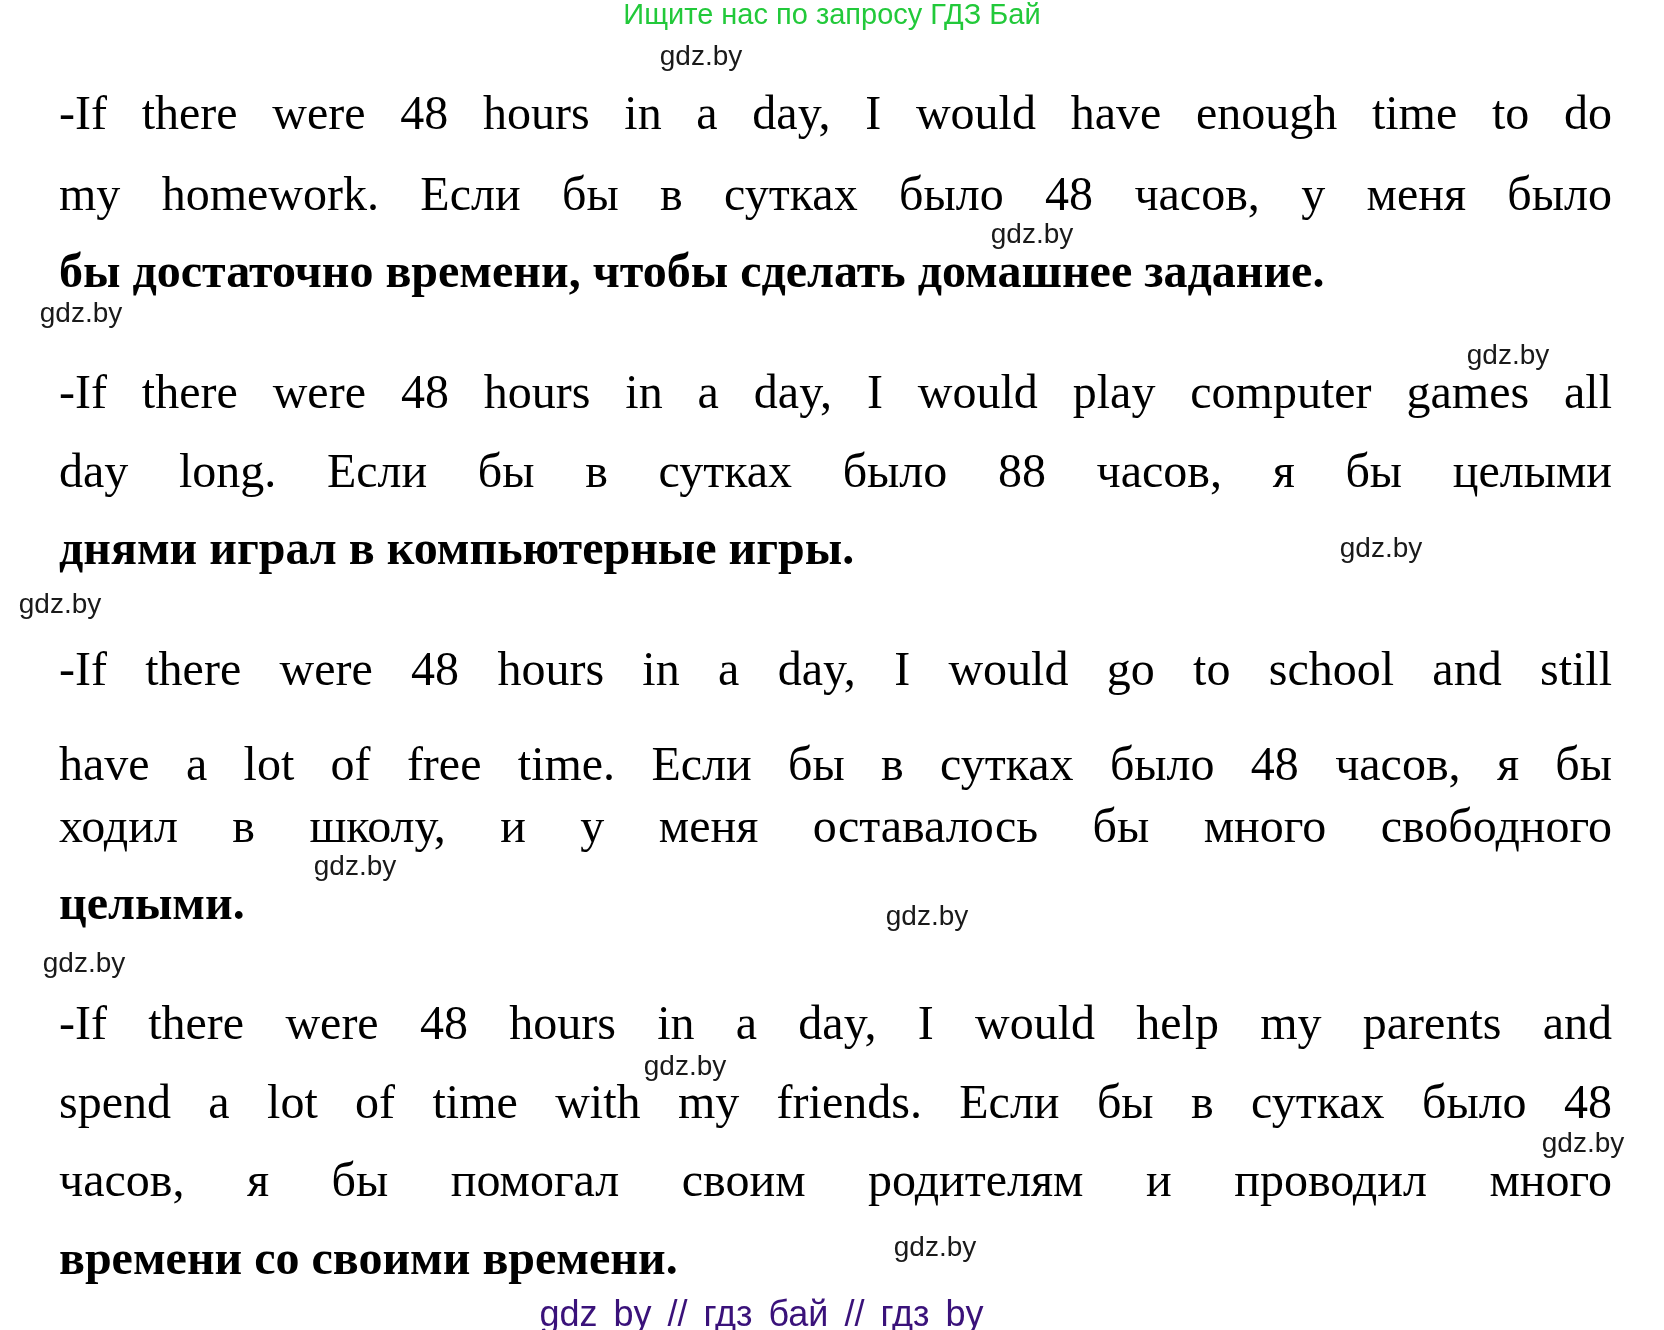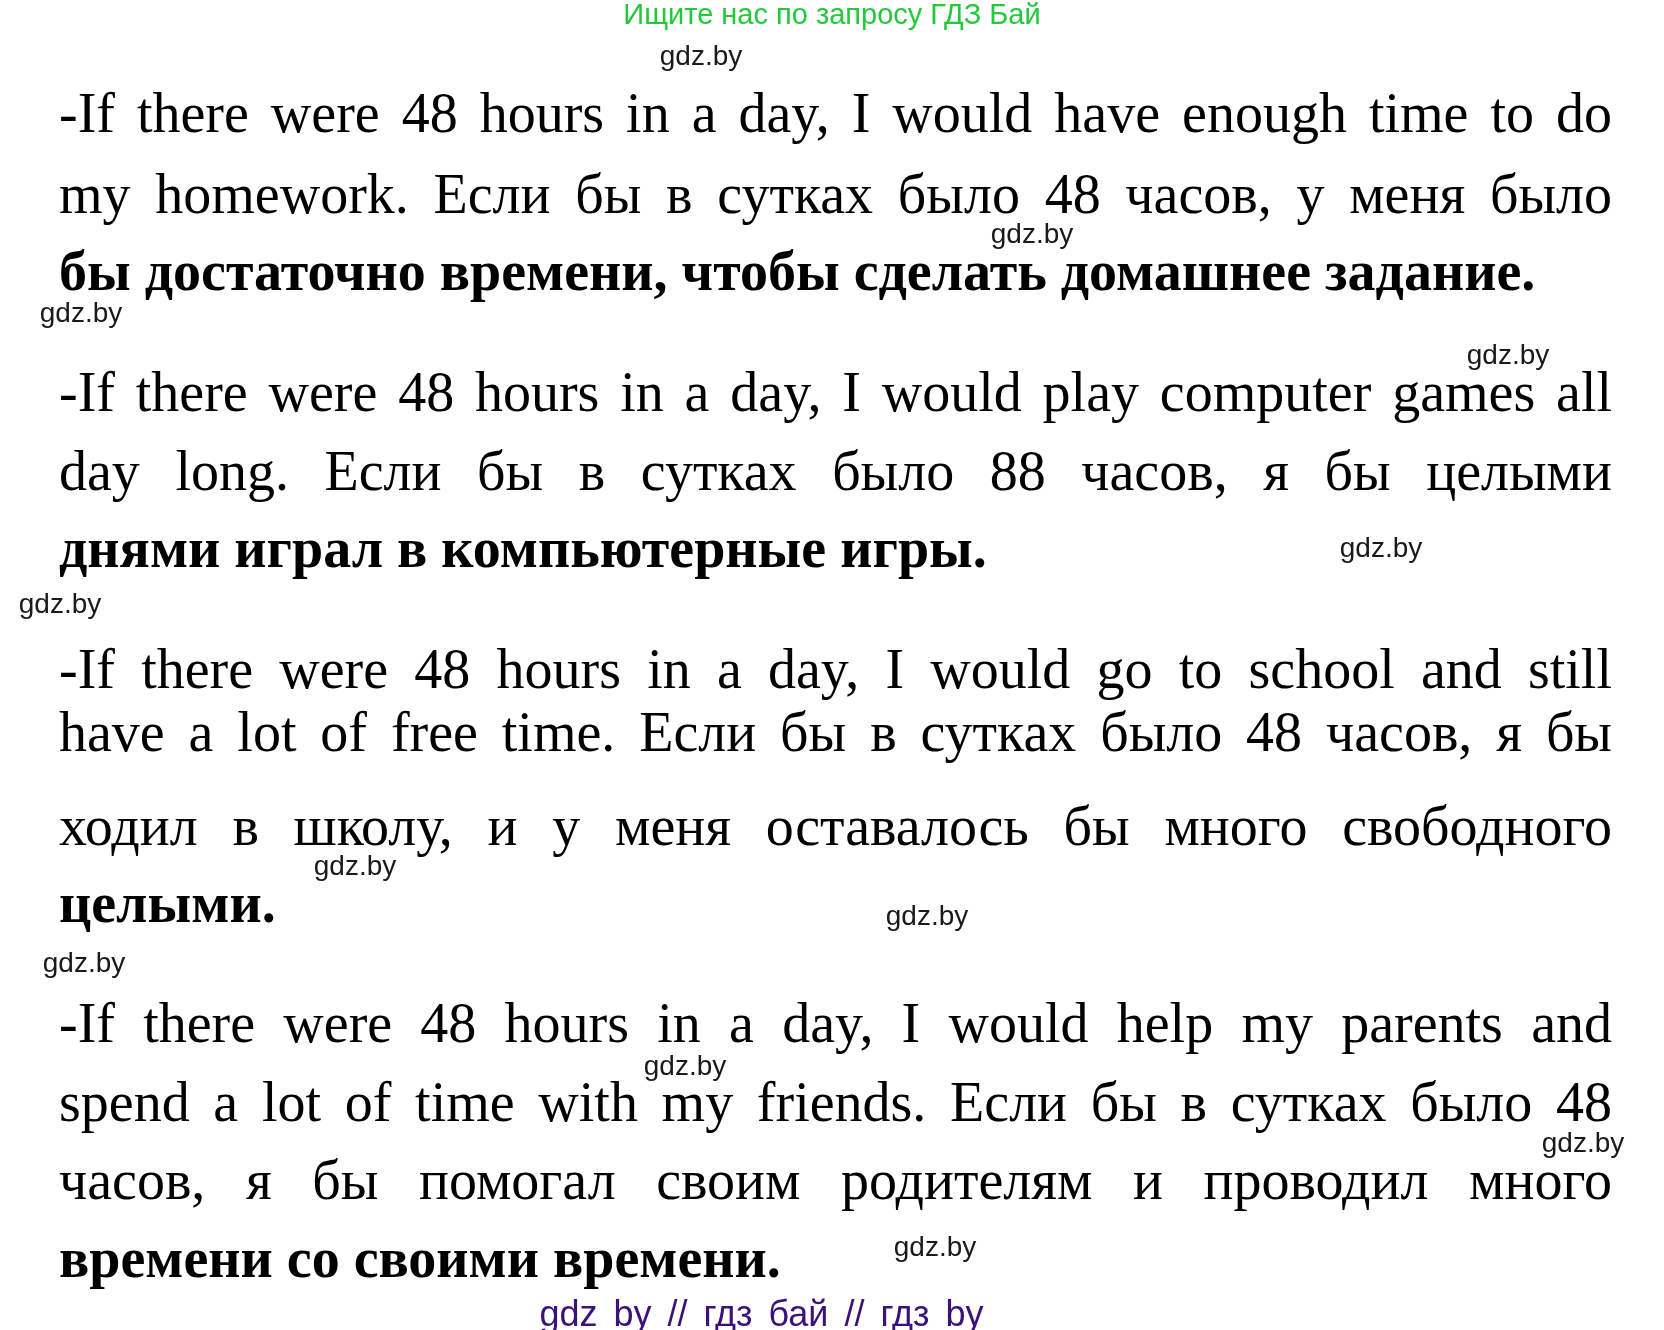--- a/index.html
+++ b/index.html
@@ -3,21 +3,21 @@
 <meta charset="utf-8">
 <style>
   html, body { margin: 0; padding: 0; background: #ffffff; }
   body { width: 1664px; height: 1330px; position: relative; overflow: hidden; }
   .header-note {
     position: absolute; left: 0; width: 1664px; top: -2px; text-align: center;
     font-family: "Liberation Sans", sans-serif; font-size: 29px; color: #22c93a;
   }
   .line {
     position: absolute; left: 59px; width: 1553px; height: 72px; line-height: 72px;
-    font-family: "Liberation Serif", serif; font-size: 56px; color: #000000;
+    font-family: "Liberation Serif", serif; font-size: 48px; color: #000000;
     text-align: justify; text-align-last: justify; white-space: nowrap;
     transform: translateY(-36px);
   }
   .line.last { text-align-last: left; font-weight: bold; }
   .wm {
     position: absolute; font-family: "Liberation Sans", sans-serif; font-size: 28px;
     color: #1a1a1a; transform: translate(-50%, -50%); white-space: nowrap;
   }
   .footer {
     position: absolute; left: 0; width: 1523px; top: 1293px; text-align: center;
@@ -37,21 +37,21 @@
 </div>
 
 <div>
   <div class="line" style="top:392px">-If there were 48 hours in a day, I would play computer games all</div>
   <div class="line" style="top:471px">day long. Если бы в сутках было 88 часов, я бы целыми</div>
   <div class="line last" style="top:548px">днями играл в компьютерные игры.</div>
 </div>
 
 <div>
   <div class="line" style="top:669px">-If there were 48 hours in a day, I would go to school and still</div>
-  <div class="line" style="top:732px">have a lot of free time. Если бы в сутках было 48 часов, я бы</div>
+  <div class="line" style="top:764px">have a lot of free time. Если бы в сутках было 48 часов, я бы</div>
   <div class="line" style="top:826px">ходил в школу, и у меня оставалось бы много свободного</div>
   <div class="line last" style="top:903px">целыми.</div>
 </div>
 
 <div>
   <div class="line" style="top:1023px">-If there were 48 hours in a day, I would help my parents and</div>
   <div class="line" style="top:1102px">spend a lot of time with my friends. Если бы в сутках было 48</div>
   <div class="line" style="top:1180px">часов, я бы помогал своим родителям и проводил много</div>
   <div class="line last" style="top:1258px">времени со своими времени.</div>
 </div>

